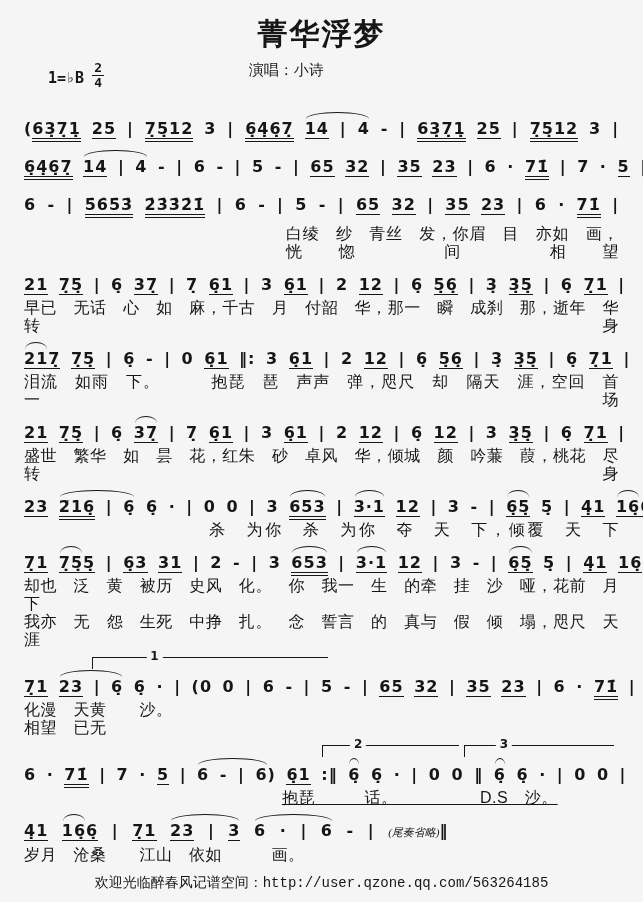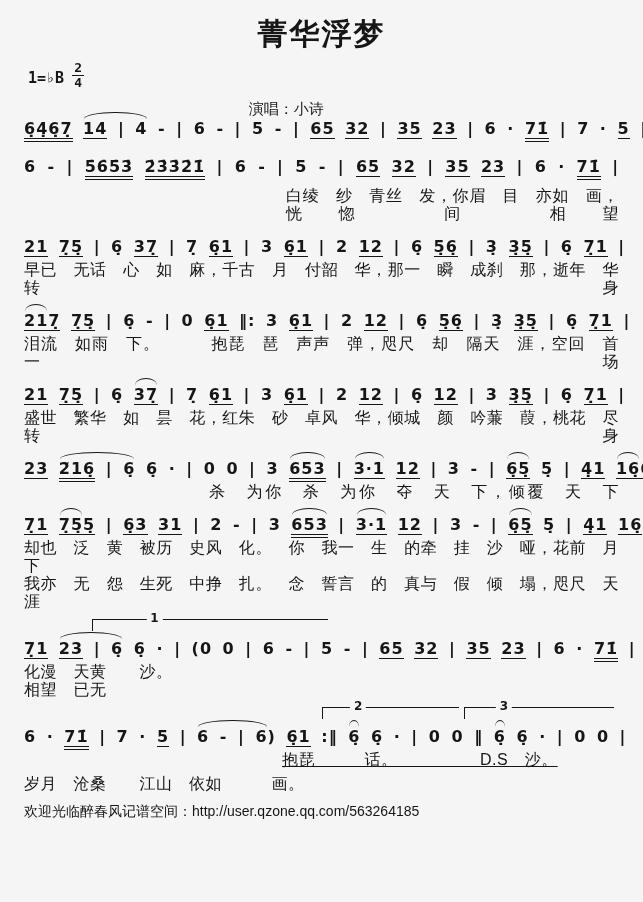--- a/index.html
+++ b/index.html
@@ -8,26 +8,26 @@
     background:#f5f5f5;color:#161616;
     font-family:"Liberation Sans", sans-serif;
   }
   .page{width:643px;height:902px;position:relative;}
   .title{
     text-align:center;font-size:30px;font-weight:bold;
     letter-spacing:2px;padding-top:14px;margin:0 0 4px 0;
     font-family:"DejaVu Sans", sans-serif;
   }
   .meta-row{position:relative;height:26px;margin:4px 28px 0 28px;font-size:15px;}
-  .key-time{position:absolute;left:0;top:2px;font-weight:bold;font-family:"DejaVu Sans Mono", monospace;}
+  .key-time{position:absolute;left:20px;top:2px;font-weight:bold;font-family:"DejaVu Sans Mono", monospace;}
   .flatkey{font-size:15px;}
   .ts{display:inline-block;vertical-align:-4px;text-align:center;line-height:1.05;font-size:13px;font-weight:bold;margin-left:8px;}
   .ts .num{display:block;border-bottom:1.5px solid #161616;padding:0 2px;}
   .ts .den{display:block;padding:0 2px;}
-  .singer{position:absolute;left:44%;transform:translateX(-50%);top:2px;font-family:Liberation Sans, sans-serif;margin-top:39px;}
+  .singer{position:absolute;left:44%;transform:translateX(-50%);top:2px;font-family:Liberation Sans, sans-serif;}
   .credits{position:absolute;left:455px;top:2px;line-height:23px;font-family:"Liberation Serif", serif;white-space:nowrap;}
   #systems{margin:26px 24px 0 24px;}
   .system{position:relative;margin-bottom:6px;}
   .system.has-volta{padding-top:14px;}
   .notes{
     font-family:"DejaVu Sans", sans-serif;font-weight:700;font-size:16px;
     line-height:28px;padding-top:4px;letter-spacing:1px;word-spacing:4px;
     text-align:justify;text-align-last:justify;white-space:nowrap;
   }
   .notes.no-just{text-align:left;text-align-last:left;word-spacing:7px;}
@@ -50,37 +50,41 @@
     position:absolute;top:2px;height:11px;
     border-top:1.5px solid #161616;border-left:1.5px solid #161616;
   }
   .volta-label{
     position:absolute;left:26%;top:-9px;transform:translateX(-50%);
     background:#f5f5f5;padding:0 4px;font-size:12px;font-weight:bold;
     font-family:"DejaVu Sans", sans-serif;
   }
   .footer{
     margin:10px 24px 12px 24px;font-size:14px;
-    font-family:Liberation Sans, sans-serif;
+    font-family:Liberation Mono, monospace;
+    text-align:center;
   }
 </style>
 </head>
 <body>
 
 <div class="page">
   <h1 class="title">菁华浮梦</h1>
 
   <div class="meta-row">
     <div class="key-time">
       <span class="flatkey">1=♭B</span><span class="ts"><span class="num">2</span><span class="den">4</span></span>
     </div>
     <div class="singer">演唱：小诗</div>
   </div>
 
   <div id="systems">
+      <div class="system">
+        <div class="notes"><span>(<span class="u2">63̣7̣1̣</span> <span class="u1">25</span> | <span class="u2">7̣5̣12</span> 3 | <span class="u2">6̣4̣6̣7̣</span> <span class="tie"><span class="u1">14</span> | 4</span> - | <span class="u2">63̣7̣1̣</span> <span class="u1">25</span> | <span class="u2">7̣5̣12</span> 3 |</span></div>
+      </div>
       <div class="system">
         <div class="notes"><span><span class="u2">6̣4̣6̣7̣</span> <span class="tie"><span class="u1">14</span> | 4</span> - | 6 - | 5 - | <span class="u1">65</span> <span class="u1">32</span> | <span class="u1">35</span> <span class="u1">23</span> | 6 · <span class="u2">71̇</span> | 7 · <span class="u1">5</span> |</span></div>
       </div>
       <div class="system">
         <div class="notes"><span>6 - | <span class="u2">5̇6̇5̇3̇</span> <span class="u2">2̇3̇3̇2̇1̇</span> | 6 - | 5 - | <span class="u1">65</span> <span class="u1">32</span> | <span class="u1">35</span> <span class="u1">23</span> | 6 · <span class="u2">71̇</span> |</span></div>
       </div>
       <div class="system">
         <div class="lyric just" style="padding-left: 262px;">白绫　纱　青丝　发，你眉　目　亦如　画，恍惚　间　相望</div>
       </div>
       <div class="system">
@@ -116,18 +120,19 @@
         <div class="volta" style="left: 50%; width: 23%;">
           <span class="volta-label">2</span>
         </div>
         <div class="volta" style="left: 74%; width: 25%;">
           <span class="volta-label">3</span>
         </div>
         <div class="notes"><span>6 · <span class="u2">71̇</span> | 7 · <span class="u1">5</span> | <span class="tie">6 - | 6</span>) <span class="u1">6̣1</span> :‖ <span class="tie">6̣</span> 6̣ · | 0 0 ‖ <span class="tie">6̣</span> 6̣ · | 0 0 |</span></div>
         <div class="lyric" style="padding-left: 258px; text-decoration: underline;">抱琵　　　话。　　　　　D.S　沙。</div>
       </div>
       <div class="system">
+        <div class="notes no-just"><span><span class="u1">4̣1</span> <span class="u1"><span class="tie">16̣</span>6̣</span> | <span class="u1">7̣1</span> <span class="tie"><span class="u1">23</span> | <span class="u1">3</span></span> <span class="tie">6 · | 6</span> - | <span class="small">(尾奏省略)</span>‖</span></div>
         <div class="lyric">岁月　沧桑　　江山　依如　　　画。</div>
       </div>
     </div>
 
   <div class="footer">欢迎光临醉春风记谱空间：http://user.qzone.qq.com/563264185</div>
 </div>
 
 </body></html>

